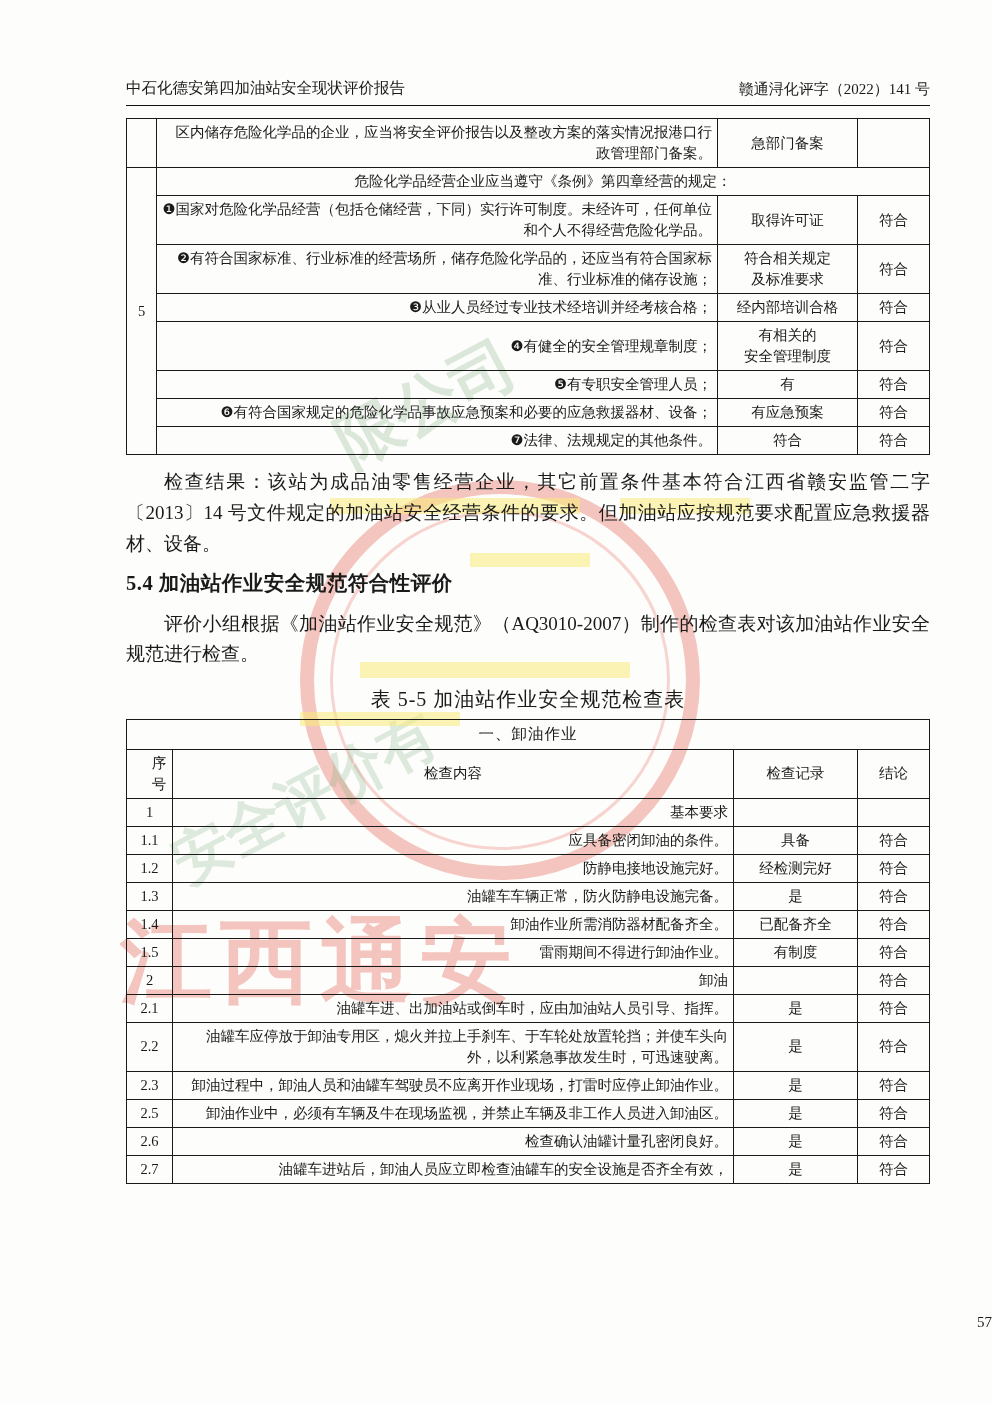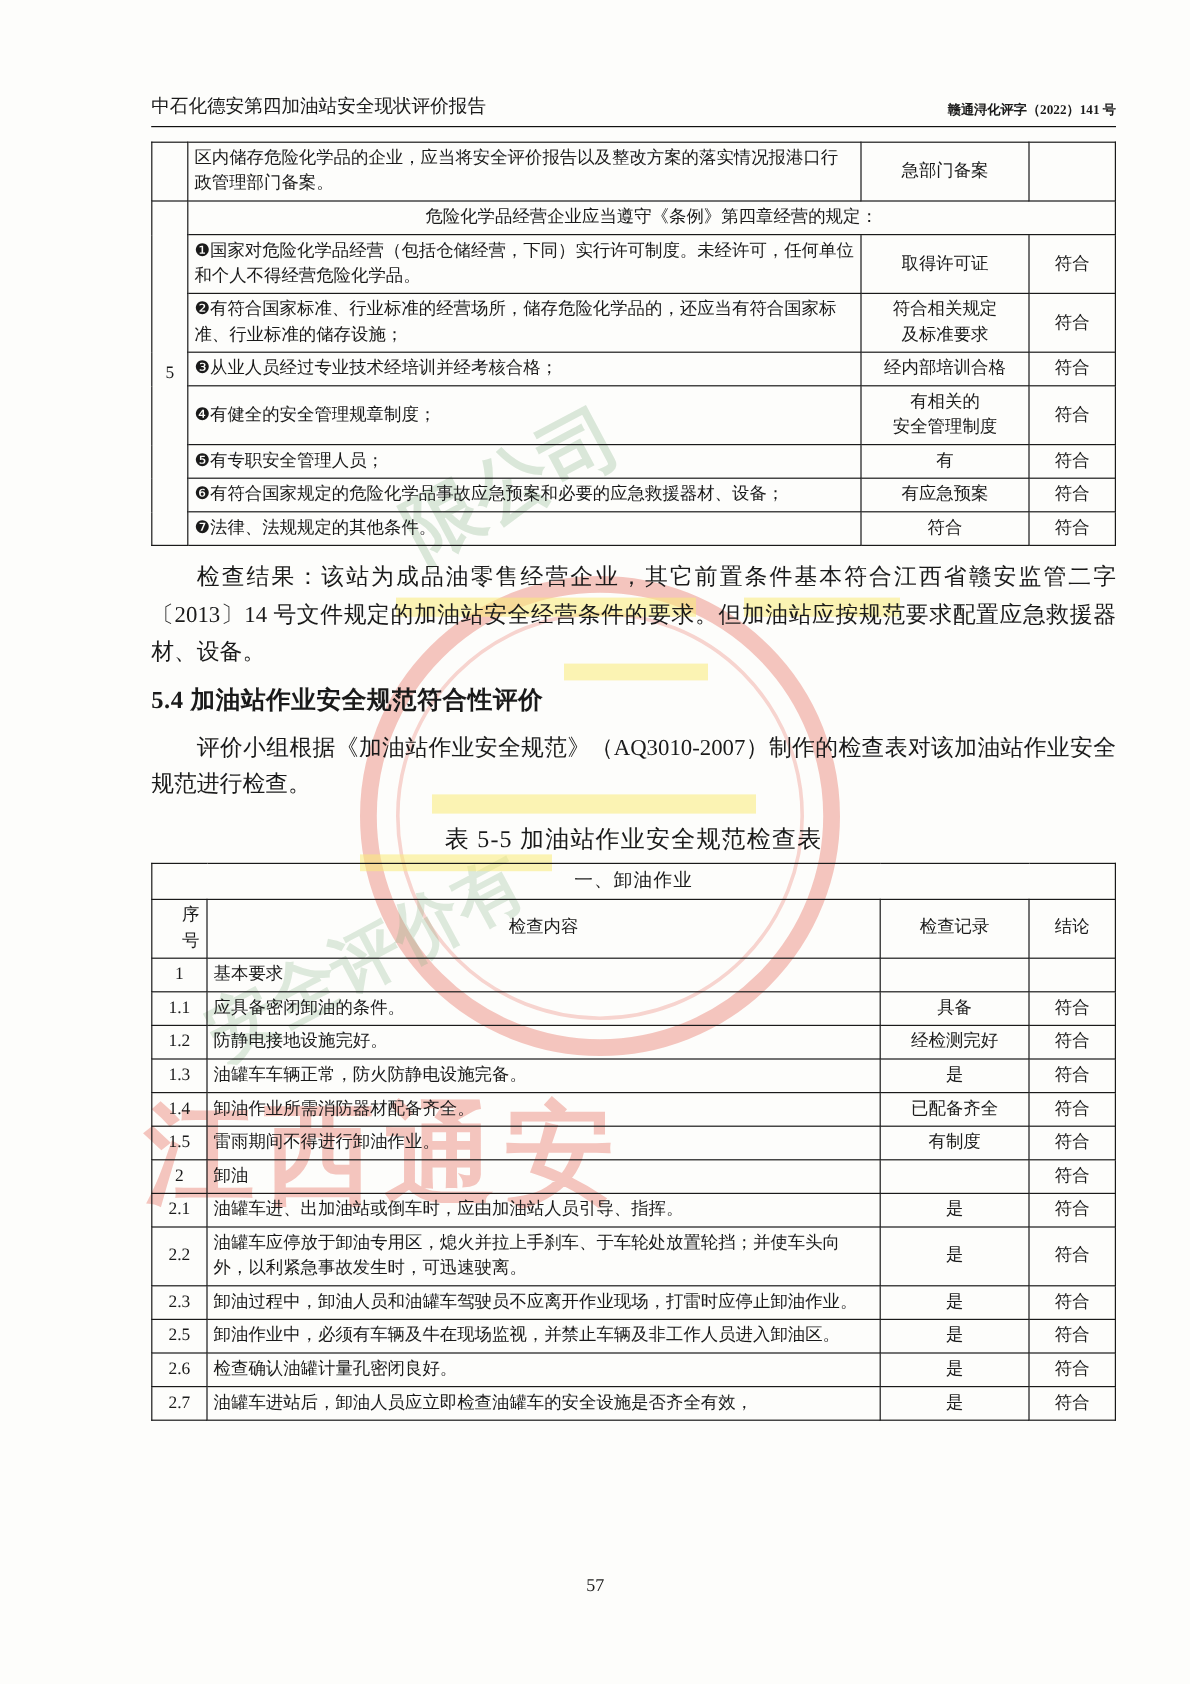--- a/index.html
+++ b/index.html
@@ -70,21 +70,21 @@
   
   .header {
     position: relative;
     z-index: 2;
     display: flex;
     justify-content: space-between;
     align-items: flex-end;
     font-size: 15.5px;
     padding: 78px 62px 6px 126px;
   }
-  .header-right { font-size: 11px; font-weight: bold; }
+  .header-right { font-size: 15px; }
   .hrule {
     position: relative;
     z-index: 2;
     margin: 0 62px 0 126px;
     border-top: 1.6px solid #111;
   }
 
   
   .content {
     position: relative;
@@ -99,21 +99,21 @@
     background: transparent;
   }
   table.tbl td, table.tbl th {
     border: 1px solid #1a1a1a;
     padding: 3px 5px;
     vertical-align: middle;
     line-height: 1.45;
     font-weight: normal;
   }
   .c { text-align: center; }
-  .l { text-align: left; }
+  .l { text-align: right; }
   .nowrapcol { white-space: nowrap; }
   .t1 { margin-top: 12px; }
 
   
   p.body {
     font-size: 19px;
     line-height: 1.62;
     margin: 12px 0 0 0;
     text-indent: 2em;
     text-align: justify;
@@ -134,21 +134,21 @@
   .sub-head {
     text-align: center;
     font-size: 15.5px;
     letter-spacing: 1px;
     margin-top: 35px;
   }
   .pnum {
     position: absolute;
     left: 0; right: 0;
     bottom: 72px;
-    text-align: center;
+    text-align: right;
     font-size: 15px;
     z-index: 2;
   }
   td.tight { padding: 2px 5px; }
 </style>
 </head>
 <body>
 
 <div class="page">
 

